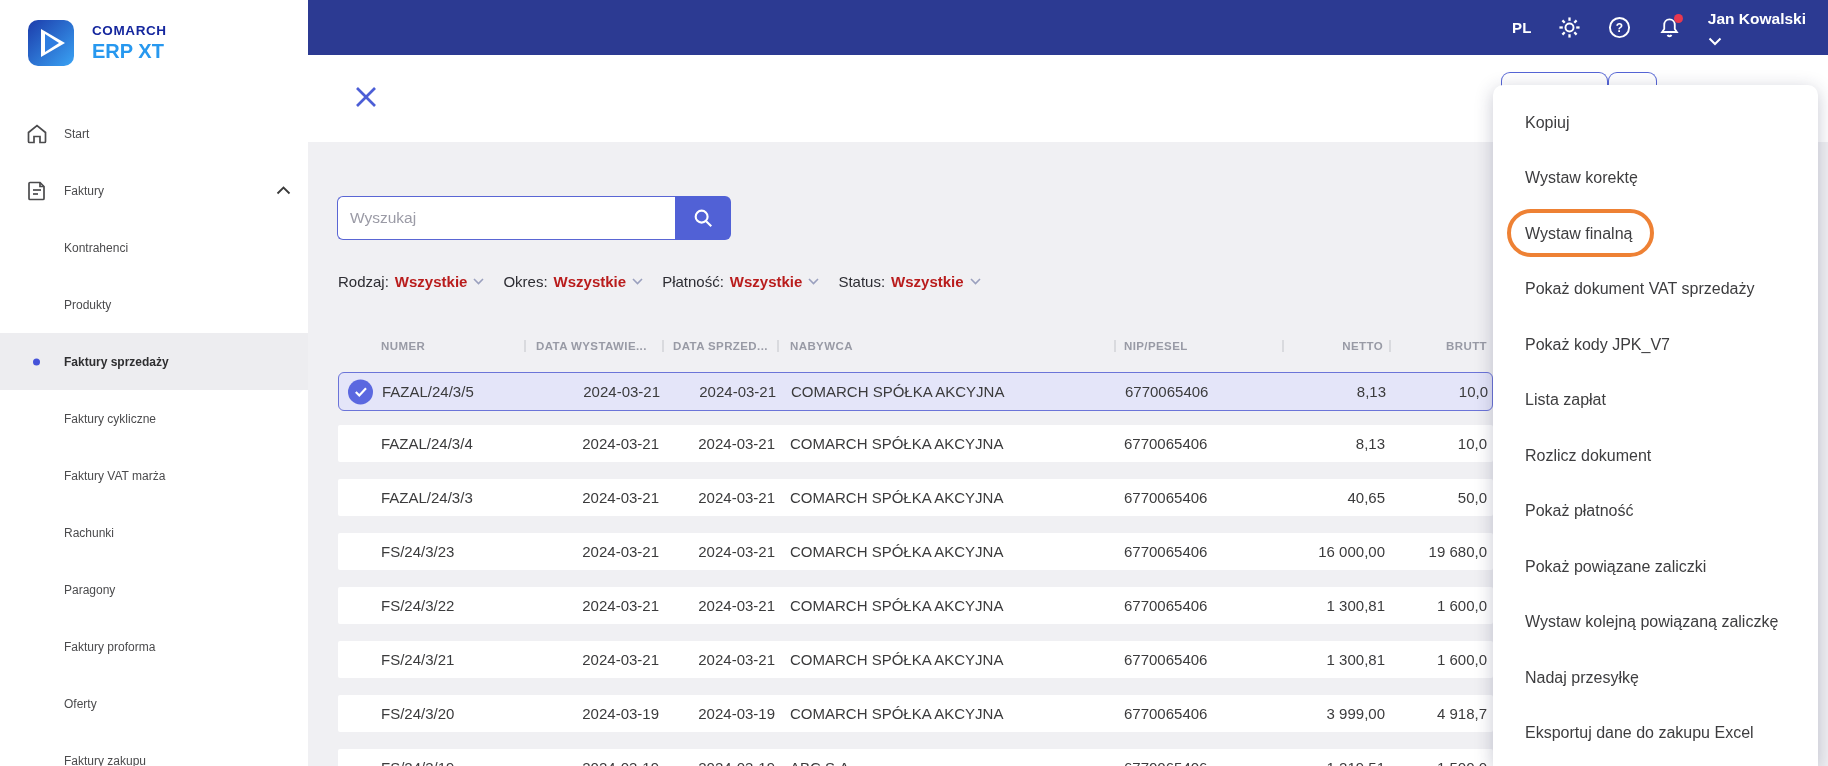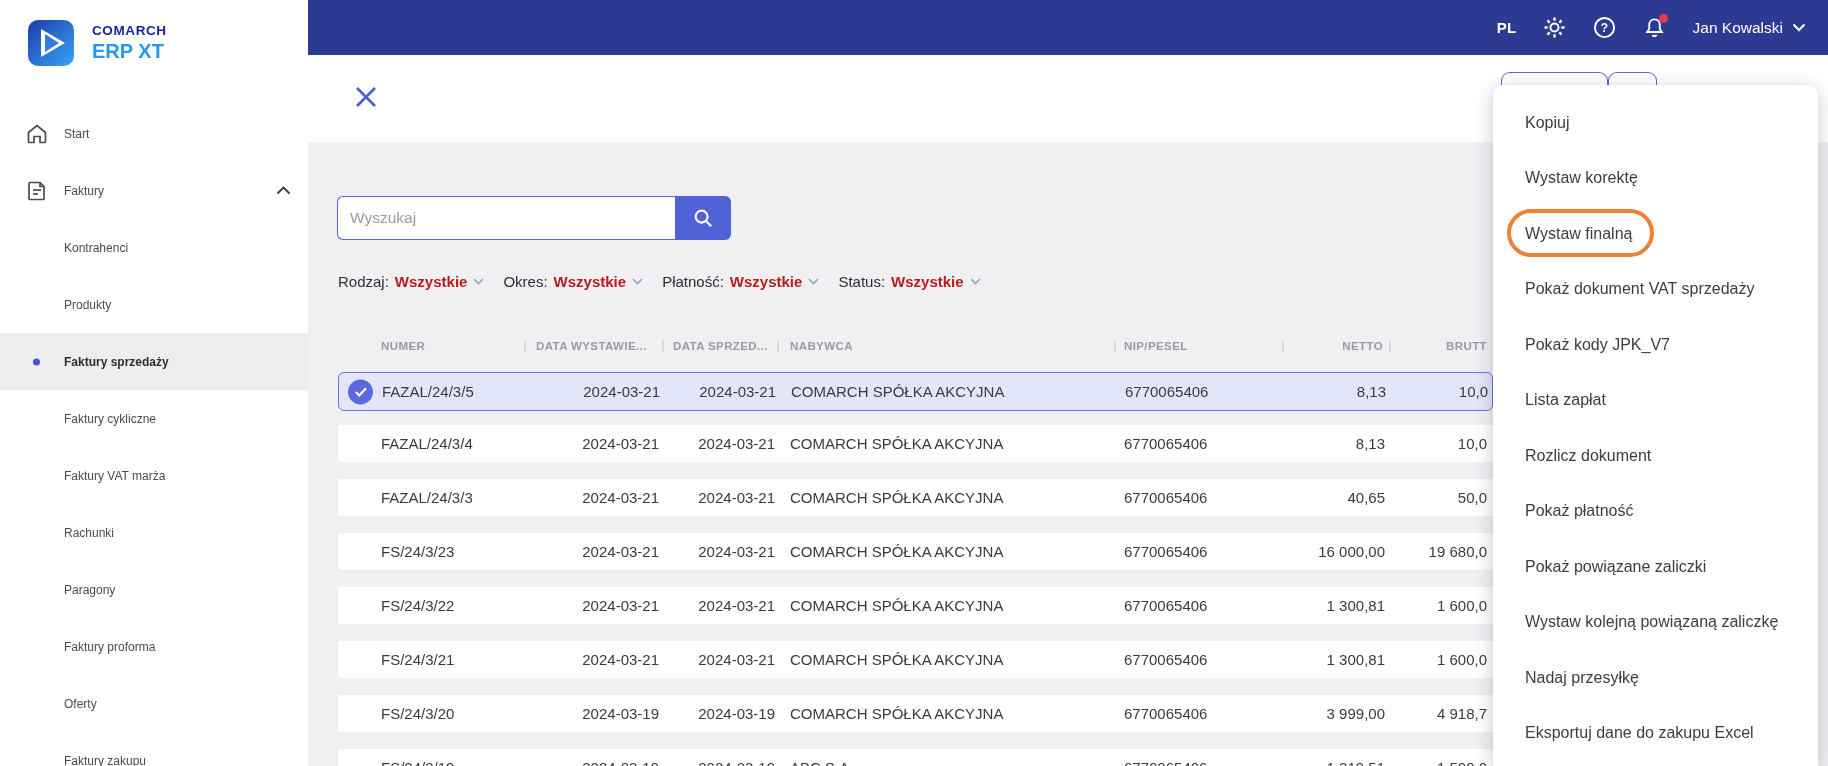--- a/index.html
+++ b/index.html
@@ -10,21 +10,21 @@
   }
   
   #topbar{
     position:absolute;left:308px;top:0;width:1520px;height:55px;
     background:#2c3a92;display:flex;align-items:center;justify-content:flex-end;
     gap:26px;padding-right:22px;box-sizing:border-box;z-index:4;color:#fff;
   }
   .tb-lang{font-size:15px;font-weight:bold;letter-spacing:.3px;}
   .tb-ic{width:24px;height:24px;display:flex;align-items:center;justify-content:center;position:relative;cursor:pointer;}
   .tb-dot{position:absolute;right:-1px;top:-2px;width:9px;height:9px;border-radius:50%;background:#e8384f;}
-  .tb-user{display:flex;align-items:center;gap:9px;font-size:15.5px;font-weight:normal;cursor:pointer;}
+  .tb-user{display:flex;align-items:flex-start;gap:9px;font-size:15.5px;font-weight:bold;cursor:pointer;flex-direction:column;}
   
   #sidebar{position:absolute;left:0;top:0;width:308px;height:766px;background:#fff;z-index:5;}
   #logo{position:absolute;left:28px;top:20px;display:flex;align-items:flex-start;}
   #logo .ltxt{margin-left:18px;margin-top:4px;line-height:1;}
   .brand1{font-size:13.5px;font-weight:bold;color:#15279e;letter-spacing:.6px;}
   .brand2{font-size:20px;font-weight:bold;color:#2798ef;margin-top:3px;}
   #nav{position:absolute;left:0;top:105px;width:308px;}
   .nav-item{height:57px;position:relative;display:flex;align-items:center;font-size:12px;color:#4b4b4d;cursor:pointer;}
   .nav-item .icon{position:absolute;left:25px;width:24px;height:24px;}
   .nav-item .label{position:absolute;left:64px;white-space:nowrap;}

